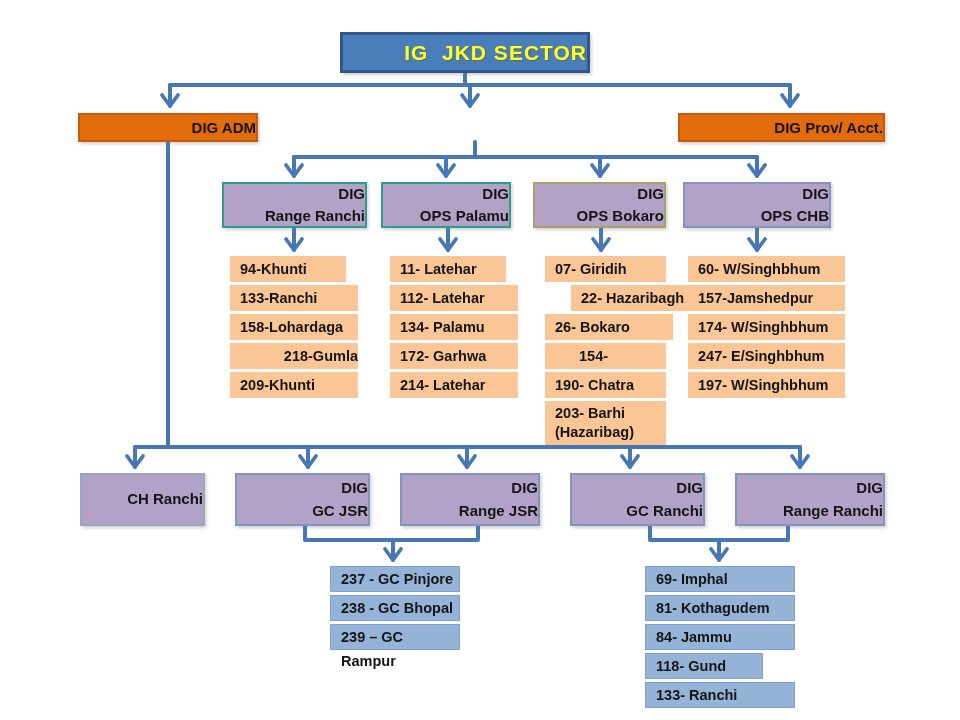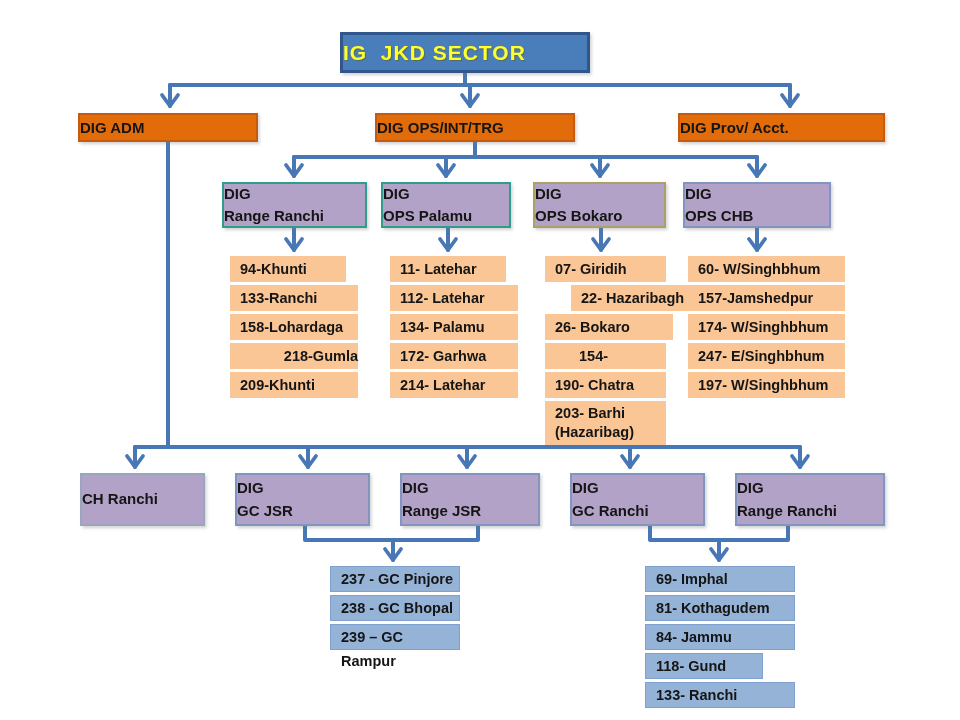--- a/index.html
+++ b/index.html
@@ -3,21 +3,21 @@
 <meta charset="utf-8">
 <style>
   html,body{margin:0;padding:0;background:#ffffff;}
   #canvas{
     position:relative;width:960px;height:720px;background:#ffffff;overflow:hidden;
     font-family:"Liberation Sans","DejaVu Sans",sans-serif;
   }
   #connector-layer{position:absolute;left:0;top:0;z-index:1;}
   .conn{stroke:#4877B5;stroke-width:4;fill:none;stroke-linecap:round;stroke-linejoin:round;}
   .node{
-    position:absolute;z-index:2;display:flex;flex-direction:column;align-items:flex-start;justify-content:center;
+    position:absolute;z-index:2;display:flex;flex-direction:column;align-items:flex-end;justify-content:center;
     font-weight:bold;color:#151515;text-align:center;box-sizing:border-box;
     box-shadow:1.5px 2px 3px rgba(120,120,120,0.35);
   }
   .title-box{
     background:#4A7EBB;border:3px solid #30568C;color:#FFFF2E;
     font-size:21px;letter-spacing:1px;white-space:pre;
     text-shadow:1px 1px 1px rgba(90,90,0,0.5);
   }
   .orange{background:#E36C0A;border:2px solid #C55A11;font-size:15px;}
   .purple{background:#B3A2C7;font-size:15px;line-height:1.5;}
@@ -77,23 +77,20 @@
     <path class="conn" d="M650,526 L650,540 L788,540 L788,526"></path>
     <path class="conn" d="M719,540 L719,560" marker-end="url(#ah)"></path>
   </svg>
 
   <div class="node title-box" style="left:340px;top:32px;width:250px;height:41px;">
     <span>IG  JKD SECTOR</span>
   </div>
 
   <div class="node orange" style="left:78px;top:113px;width:180px;height:29px;">
     <span>DIG ADM</span>
-  </div>
-  <div class="node orange" style="left:375px;top:113px;width:200px;height:29px;">
-    <span>DIG OPS/INT/TRG</span>
   </div>
   <div class="node orange" style="left:678px;top:113px;width:207px;height:29px;">
     <span>DIG Prov/ Acct.</span>
   </div>
 
   <div class="node purple bd-teal" style="left:222px;top:182px;width:145px;height:46px;">
     <div>DIG</div>
     <div>Range Ranchi</div>
   </div>
   <div class="node purple bd-teal" style="left:381px;top:182px;width:130px;height:46px;">

